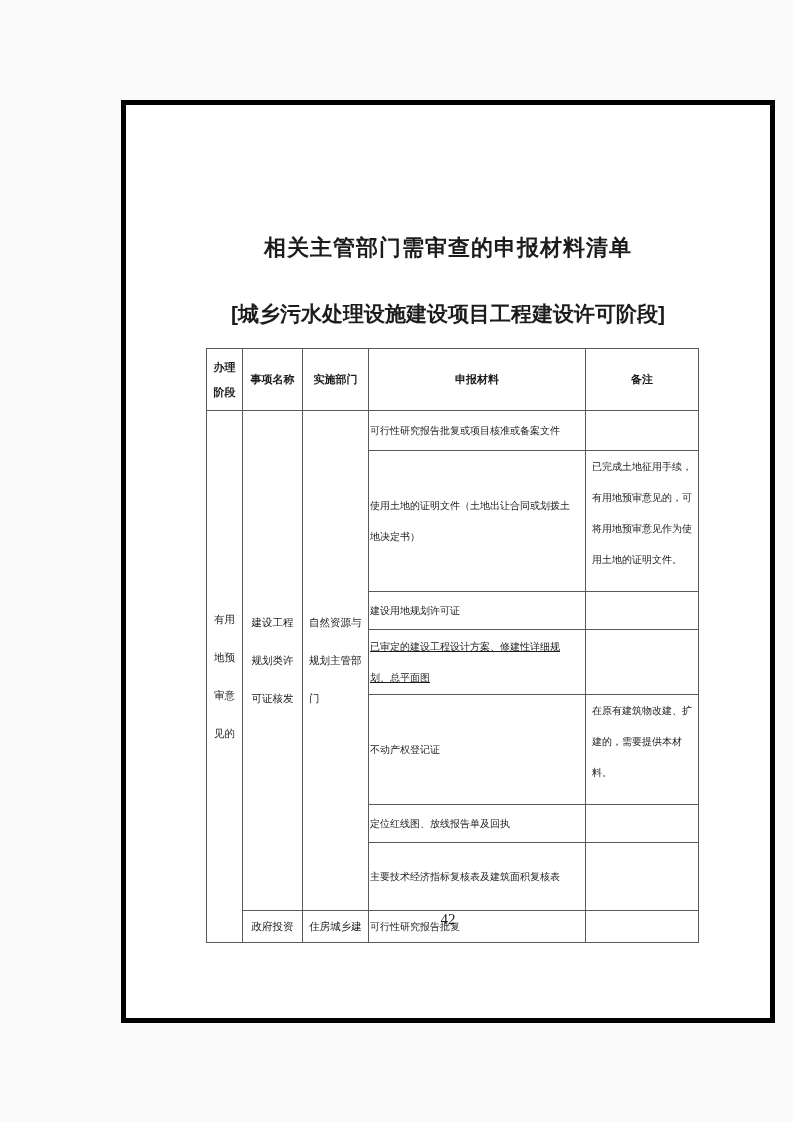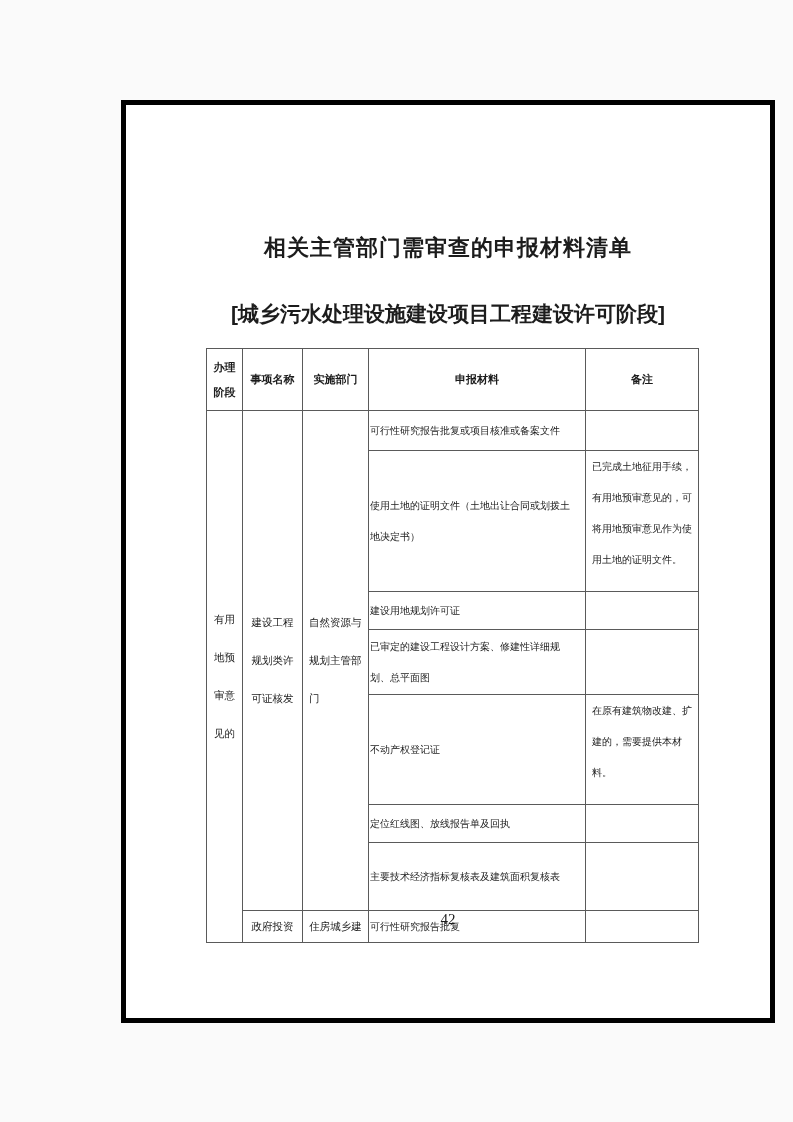--- a/index.html
+++ b/index.html
@@ -53,21 +53,21 @@
   .doc-table th{
     font-weight:bold;font-size:11px;
     text-align:center;
     line-height:25px;
     padding:4px 2px;
   }
   tr.rh{height:62px;}
   tr.r1{height:40px;}
   tr.r2{height:124px;}
   tr.r3{height:38px;}
-  tr.r4{height:65px;}
+  tr.r4{height:65px;text-decoration:underline;}
   tr.r5{height:65px;}
   tr.r6{height:38px;}
   tr.r7{height:68px;}
   tr.r8{height:29px;}
   td.stage{
     text-align:center;
     font-size:10.5px;
     line-height:38px;
     padding:0 2px;
   }

